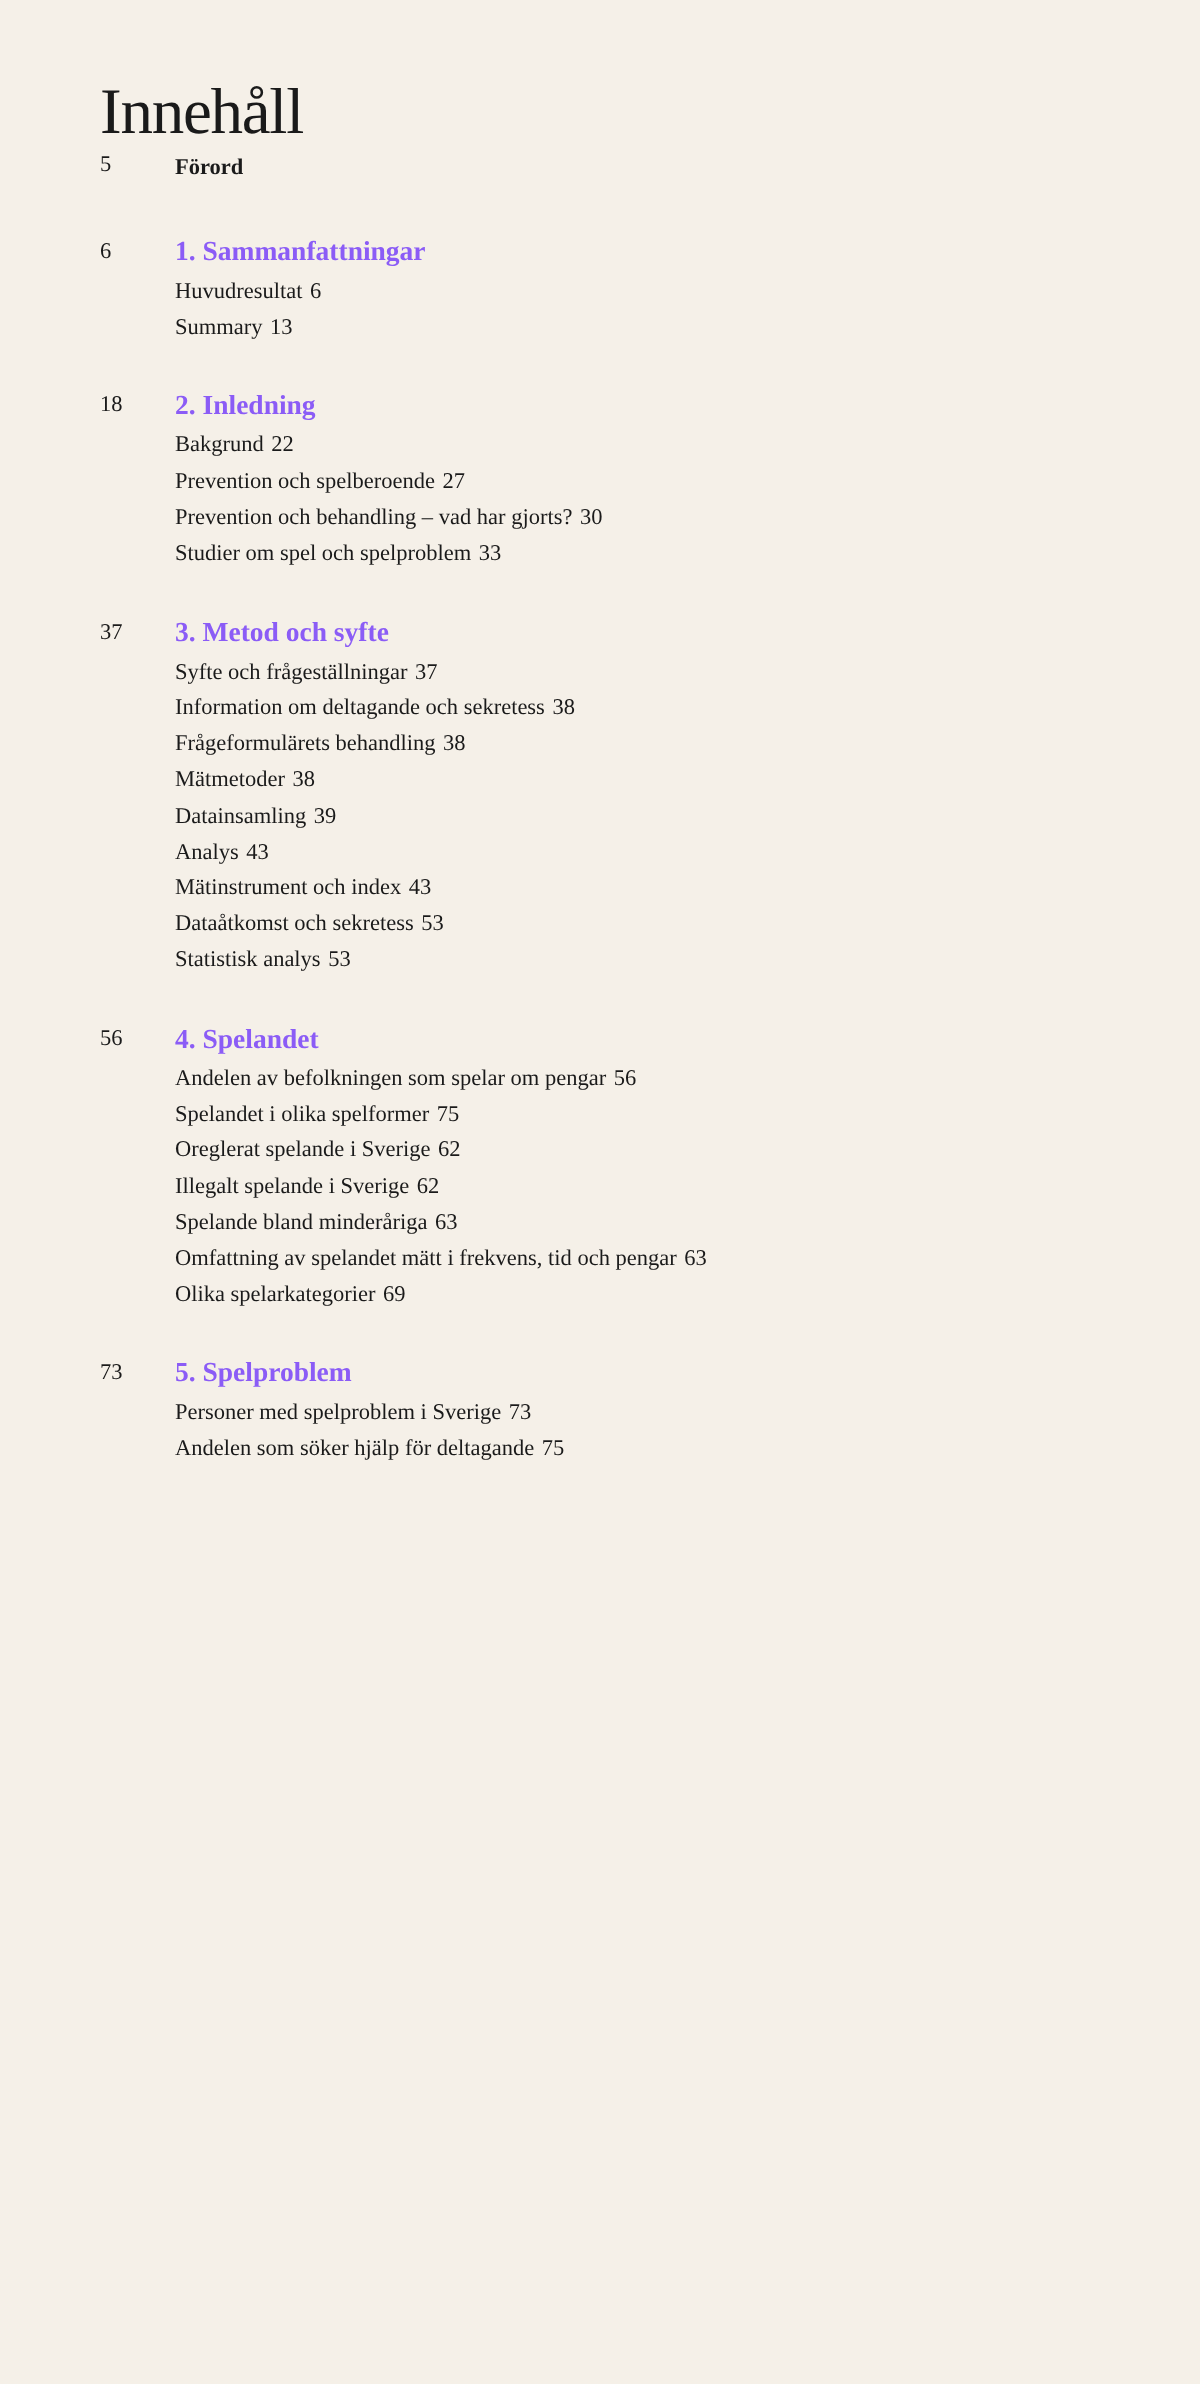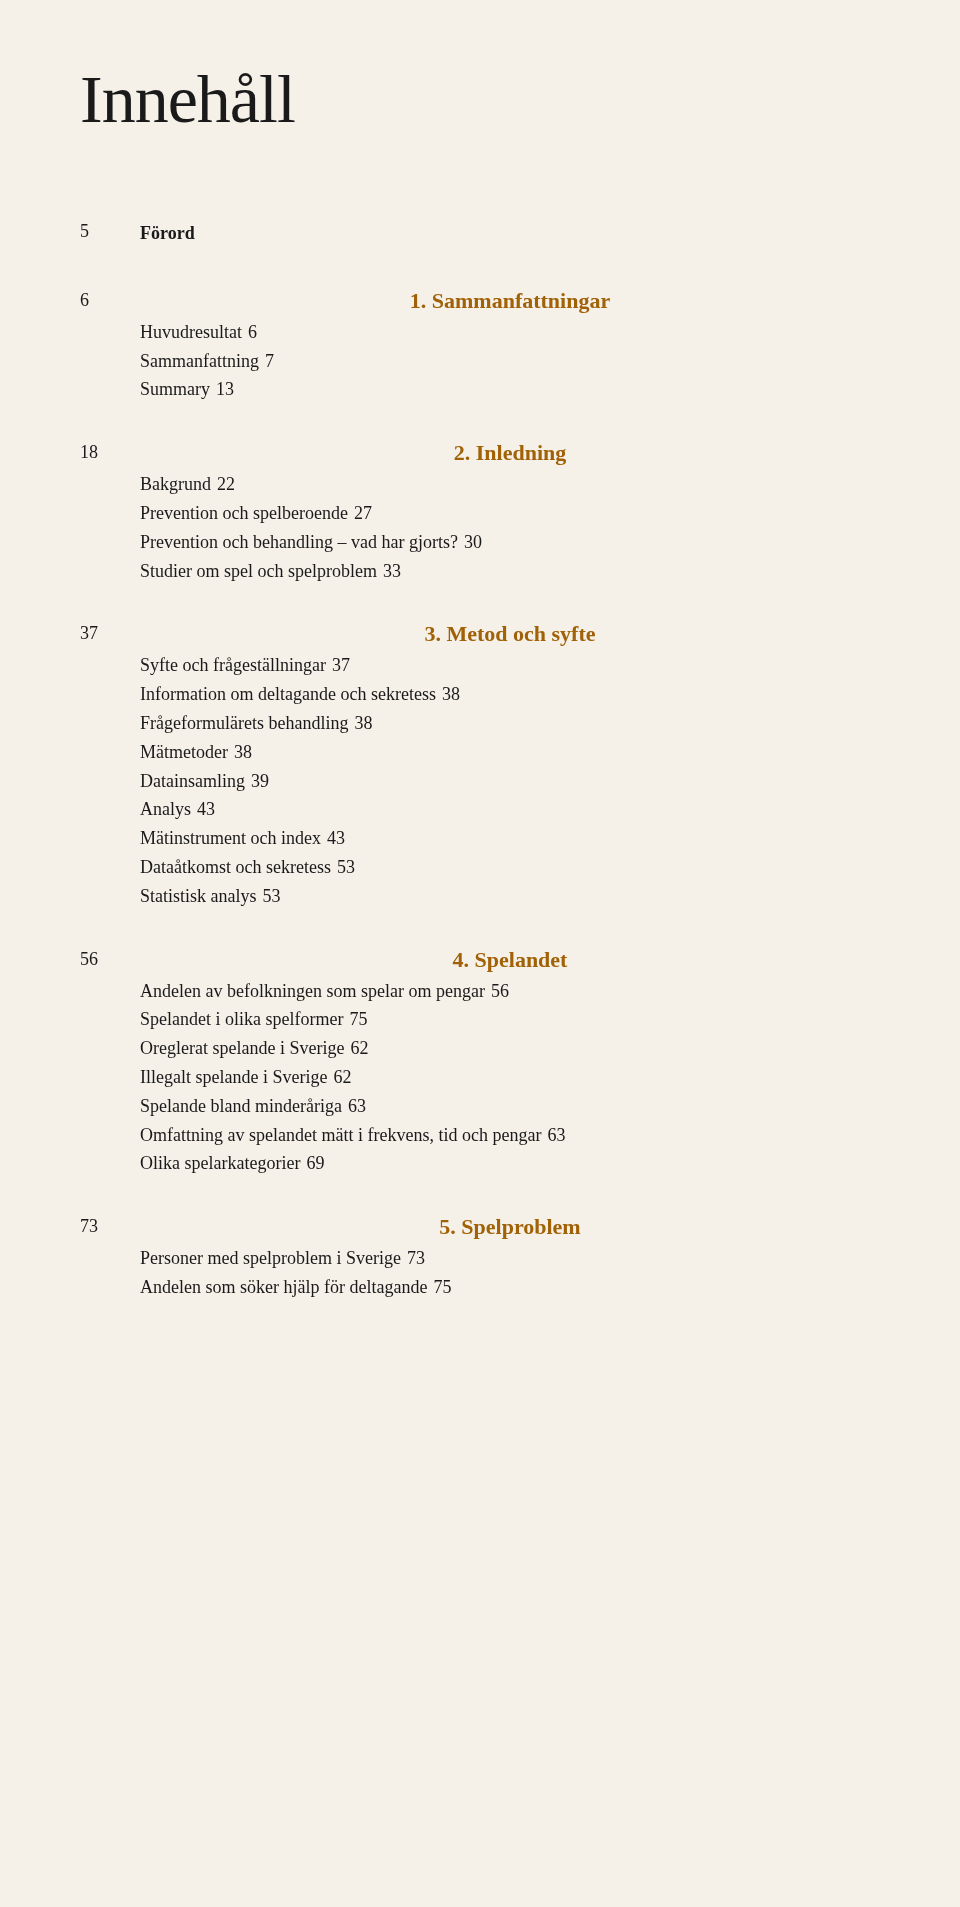--- a/index.html
+++ b/index.html
@@ -11,23 +11,22 @@
     body {
       background-color: #f5f0e8;
       font-family: Georgia, 'Times New Roman', serif;
       color: #1a1a1a;
       width: 960px;
       min-height: 1907px;
       padding: 60px 80px 80px 80px;
     }
 
     .page-title {
-      font-size: 68px;
+      font-size: 52px;
       font-weight: 400;
-      margin-bottom: 80px;
       letter-spacing: -1px;
       color: #1a1a1a;
     }
 
     .toc-section {
       margin-bottom: 28px;
       display: flex;
       flex-direction: row;
     }
 
@@ -40,22 +39,21 @@
     }
 
     .toc-content {
       flex: 1;
     }
 
     .section-heading {
       font-size: 22px;
       font-weight: 700;
       margin-bottom: 6px;
-      color: #a16207;
-      text-align: center;
+      color: #8b5cf6;
     }
 
     .toc-entry {
       font-size: 18px;
       color: #1a1a1a;
       line-height: 1.6;
     }
 
     .toc-entry .page-num {
       margin-left: 6px;
@@ -86,23 +84,20 @@
       </div>
     </div>
   </div>
 
   <div class="toc-section chapter-block">
     <div class="toc-number">6</div>
     <div class="toc-content">
       <div class="section-heading toc-title-row">1. Sammanfattningar</div>
       <div class="toc-entry">
         <span>Huvudresultat</span><span class="page-num">6</span>
-      </div>
-      <div class="toc-entry">
-        <span>Sammanfattning</span><span class="page-num">7</span>
       </div>
       <div class="toc-entry">
         <span>Summary</span><span class="page-num">13</span>
       </div>
     </div>
   </div>
 
   <div class="toc-section chapter-block">
     <div class="toc-number">18</div>
     <div class="toc-content">

